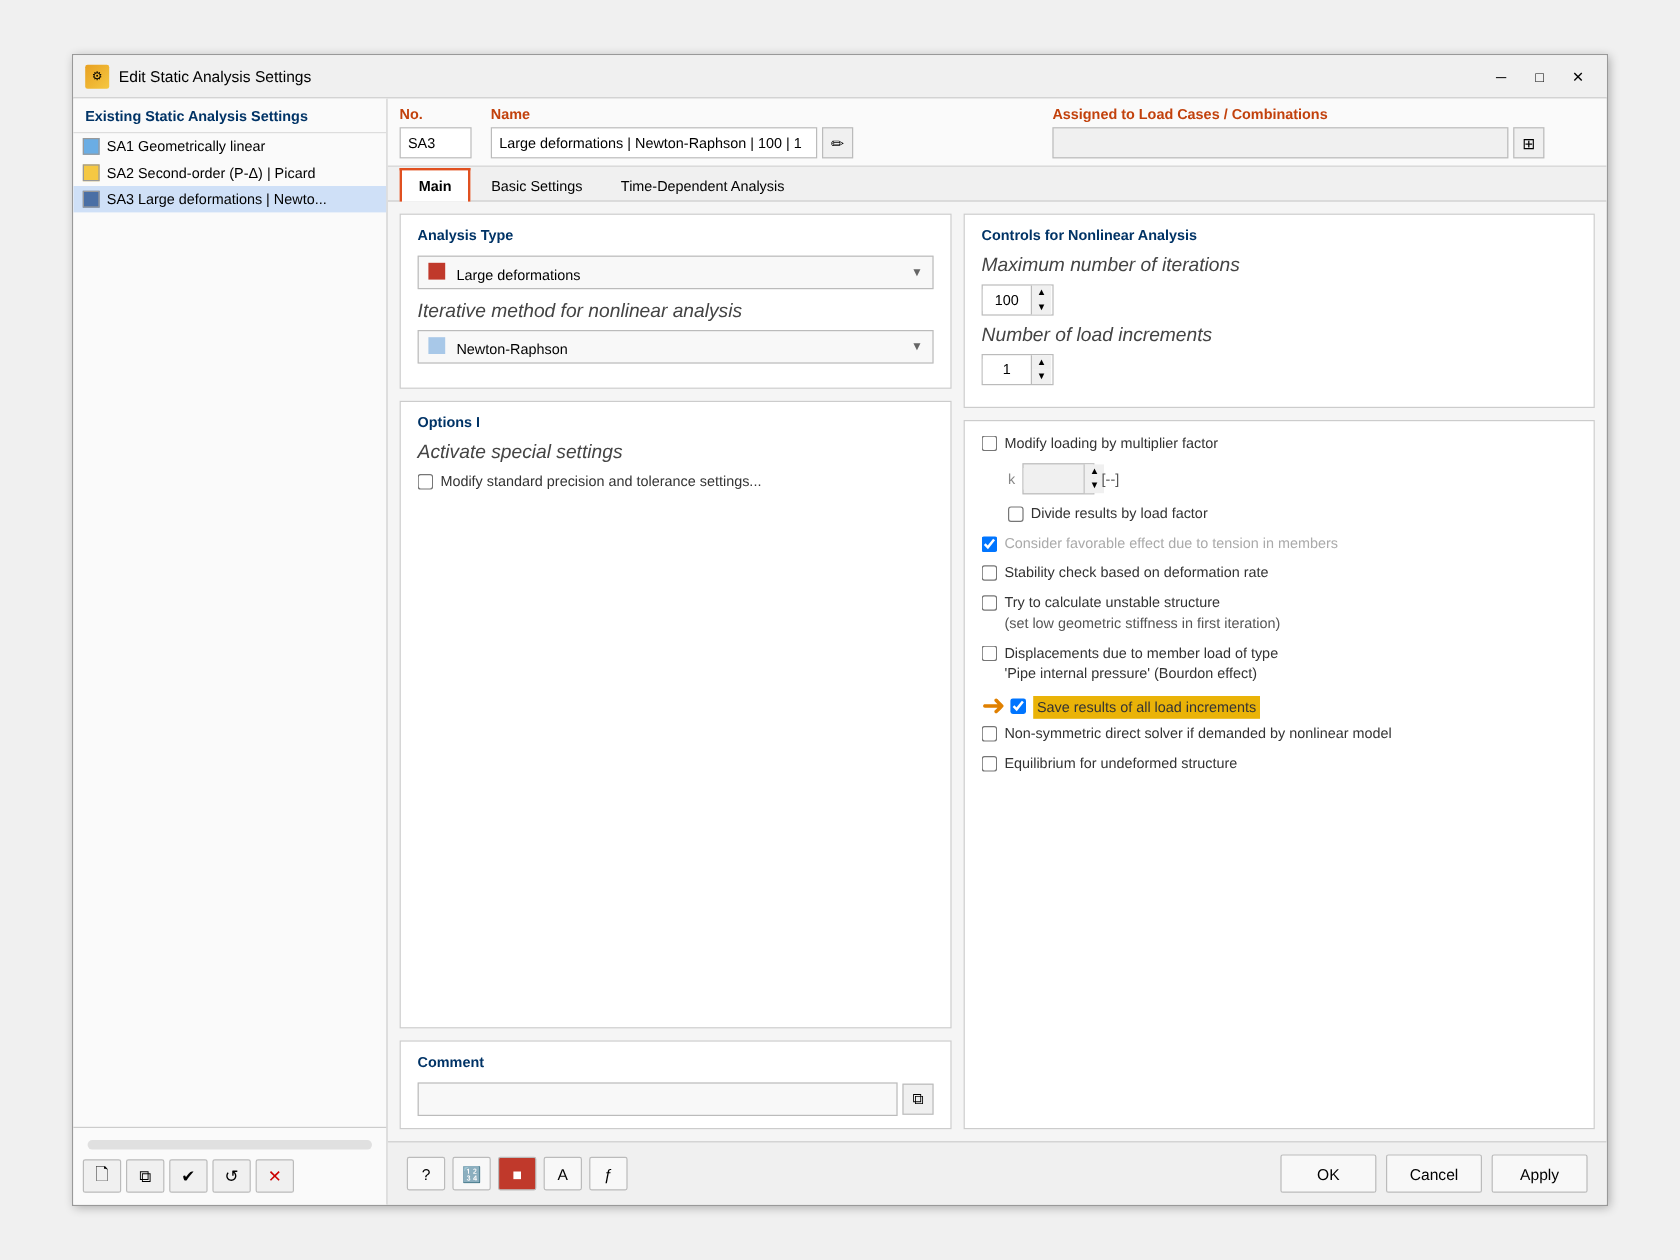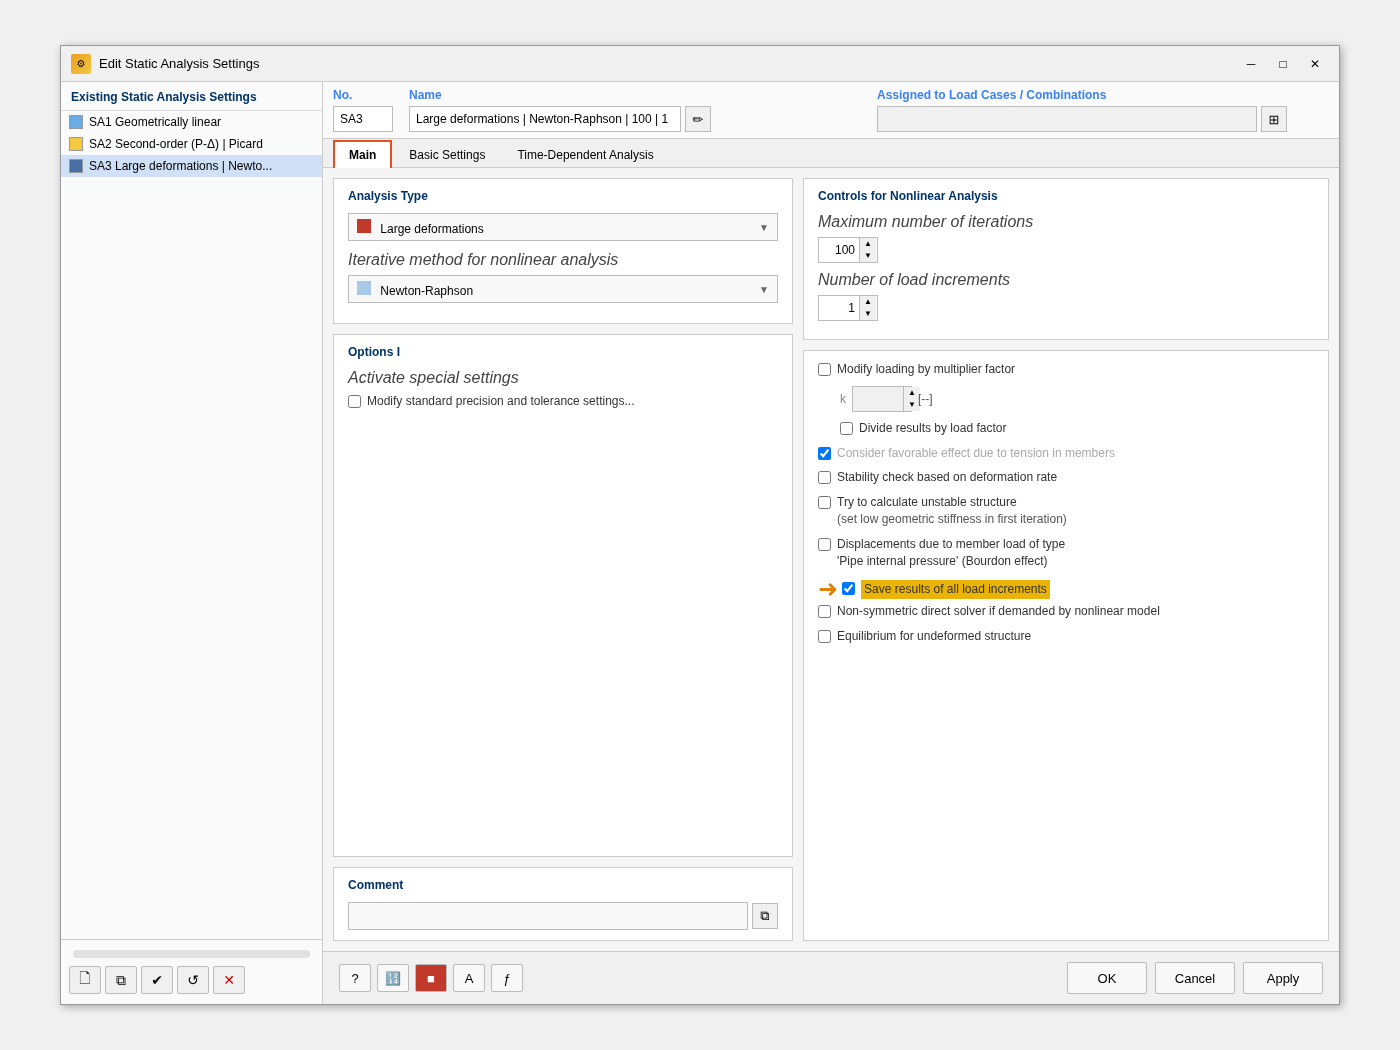--- a/index.html
+++ b/index.html
@@ -148,21 +148,21 @@
       gap: 16px;
     }
     .form-group {
       display: flex;
       flex-direction: column;
       gap: 4px;
     }
     .form-label {
       font-weight: 700;
       font-size: 12px;
-      color: #3b82f6;
+      color: #c2410c;
     }
     .form-input {
       border: 1px solid #bbb;
       background: white;
       padding: 3px 6px;
       font-size: 12px;
       height: 26px;
     }
     .name-input-row {
       display: flex;
@@ -315,21 +315,21 @@
       height: 26px;
       display: flex;
       align-items: center;
     }
     .spinbox input {
       width: 40px;
       border: none;
       outline: none;
       padding: 2px 4px;
       font-size: 12px;
-      text-align: right;
+      text-align: center;
     }
     .spinbox-btns {
       display: flex;
       flex-direction: column;
       border-left: 1px solid #bbb;
     }
     .spinbox-btn {
       width: 16px;
       height: 12px;
       background: #f0f0f0;

